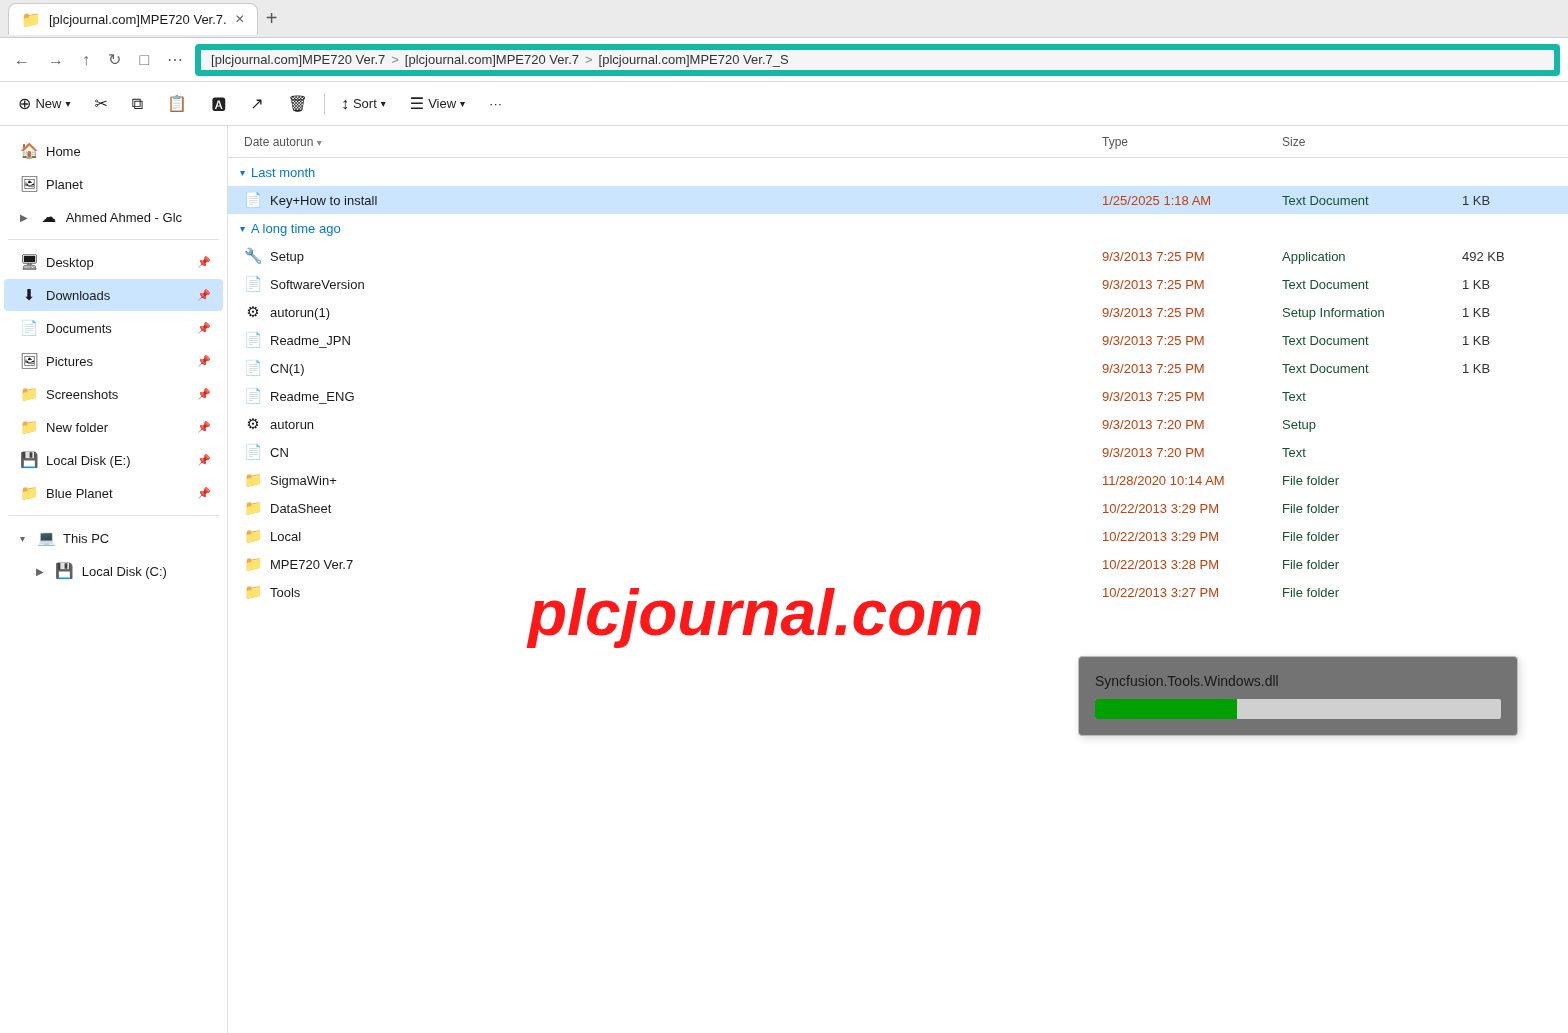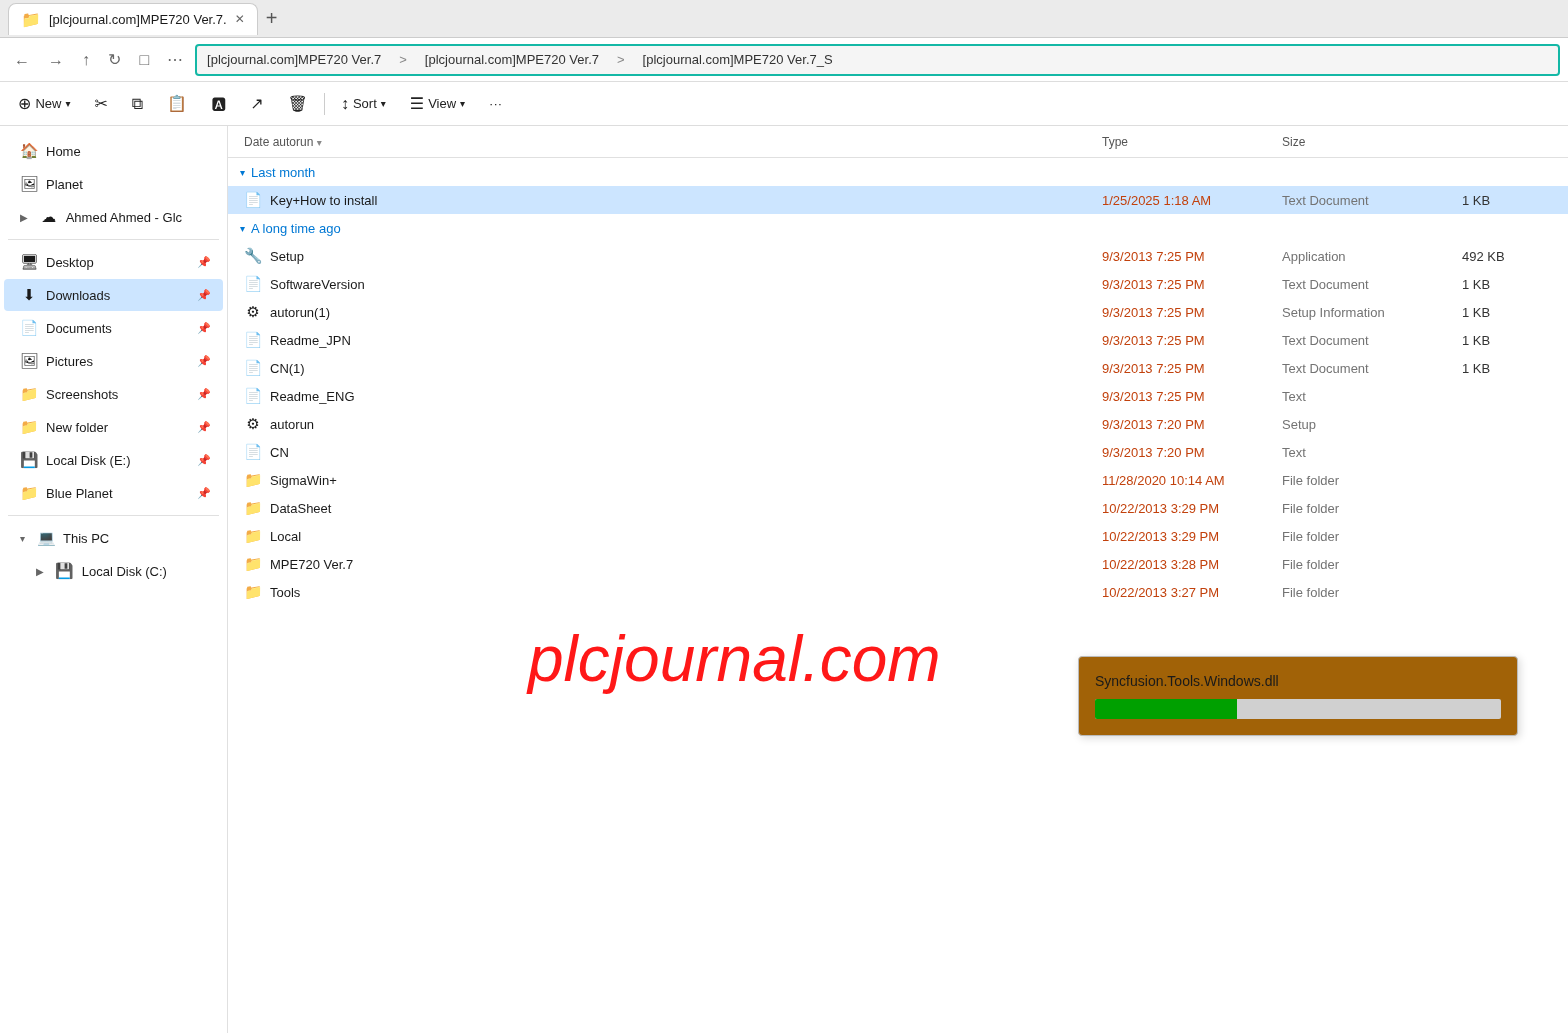--- a/index.html
+++ b/index.html
@@ -16,21 +16,21 @@
     .tab-close { margin-left: auto; color: #666; cursor: pointer; font-size: 12px; }
     .tab-add { background: none; border: none; font-size: 20px; color: #555; cursor: pointer; margin-left: 4px; }
 
     
     .address-bar {
       display: flex; align-items: center; background: #fff; height: 44px; padding: 0 8px; gap: 6px; border-bottom: 1px solid #ddd;
     }
     .nav-btn { background: none; border: none; color: #666; cursor: pointer; padding: 4px 6px; font-size: 16px; border-radius: 4px; }
     .nav-btn:disabled { color: #bbb; cursor: default; }
     .breadcrumb-bar {
-      display: flex; align-items: center; flex: 1; background: #f5f5f5; border: 2px solid #14b8a6; border-radius: 4px; height: 32px; padding: 0 10px; gap: 18px; font-size: 13px; color: #333;
+      display: flex; align-items: center; flex: 1; background: #f5f5f5; border: 6px solid #14b8a6; border-radius: 4px; height: 32px; padding: 0 10px; gap: 6px; font-size: 13px; color: #333;
     }
     .breadcrumb-sep { color: #888; }
 
     
     .toolbar {
       display: flex; align-items: center; background: #fff; height: 44px; padding: 0 8px; gap: 4px; border-bottom: 1px solid #ddd;
     }
     .tb-btn {
       display: flex; align-items: center; gap: 4px; background: none; border: none; padding: 5px 10px; border-radius: 4px; cursor: pointer; font-size: 13px; color: #222; height: 34px;
     }
@@ -69,31 +69,31 @@
     .group-chevron { font-size: 10px; }
 
     
     .file-row {
       display: grid; grid-template-columns: 1fr 180px 180px 90px; padding: 2px 16px; height: 28px; align-items: center; cursor: pointer; font-size: 13px;
     }
     .file-row.selected { background: #cce5ff; }
     .file-name-cell { display: flex; align-items: center; gap: 8px; }
     .file-icon { font-size: 15px; width: 18px; text-align: center; flex-shrink: 0; }
     .file-date { color: #c2410c; }
-    .file-type { color: #737373; }
+    .file-type { color: #14532d; }
     .file-size { color: #333; }
 
     
     .watermark-overlay {
-      position: absolute; top: 450px; left: 300px; font-size: 64px; font-weight: normal; color: red; z-index: 100; pointer-events: none; font-style: italic; opacity: 0.9; white-space: nowrap; margin-top: 46px;
+      position: absolute; top: 450px; left: 300px; font-size: 64px; font-weight: bold; color: red; z-index: 100; pointer-events: none; font-style: italic; opacity: 0.9; white-space: nowrap;
     }
 
     
     .download-popup {
-      position: absolute; right: 50px; top: 530px; width: 440px; background: #a16207; border: 1px solid #bbb; border-radius: 4px; padding: 16px; z-index: 200; box-shadow: 2px 2px 8px rgba(0,0,0,0.15);
+      position: absolute; right: 50px; top: 530px; width: 440px; background: #737373; border: 1px solid #bbb; border-radius: 4px; padding: 16px; z-index: 200; box-shadow: 2px 2px 8px rgba(0,0,0,0.15);
     }
     .popup-filename { font-size: 14px; color: #1a1a1a; margin-bottom: 10px; }
     .progress-bar-bg { background: #d0d0d0; height: 20px; border-radius: 2px; overflow: hidden; }
     .progress-bar-fill { background: #00a000; height: 100%; width: 35%; }
 
     
     ::-webkit-scrollbar { width: 8px; }
     ::-webkit-scrollbar-thumb { background: #c1c1c1; border-radius: 4px; }
     ::-webkit-scrollbar-track { background: #f0f0f0; }
   </style>

